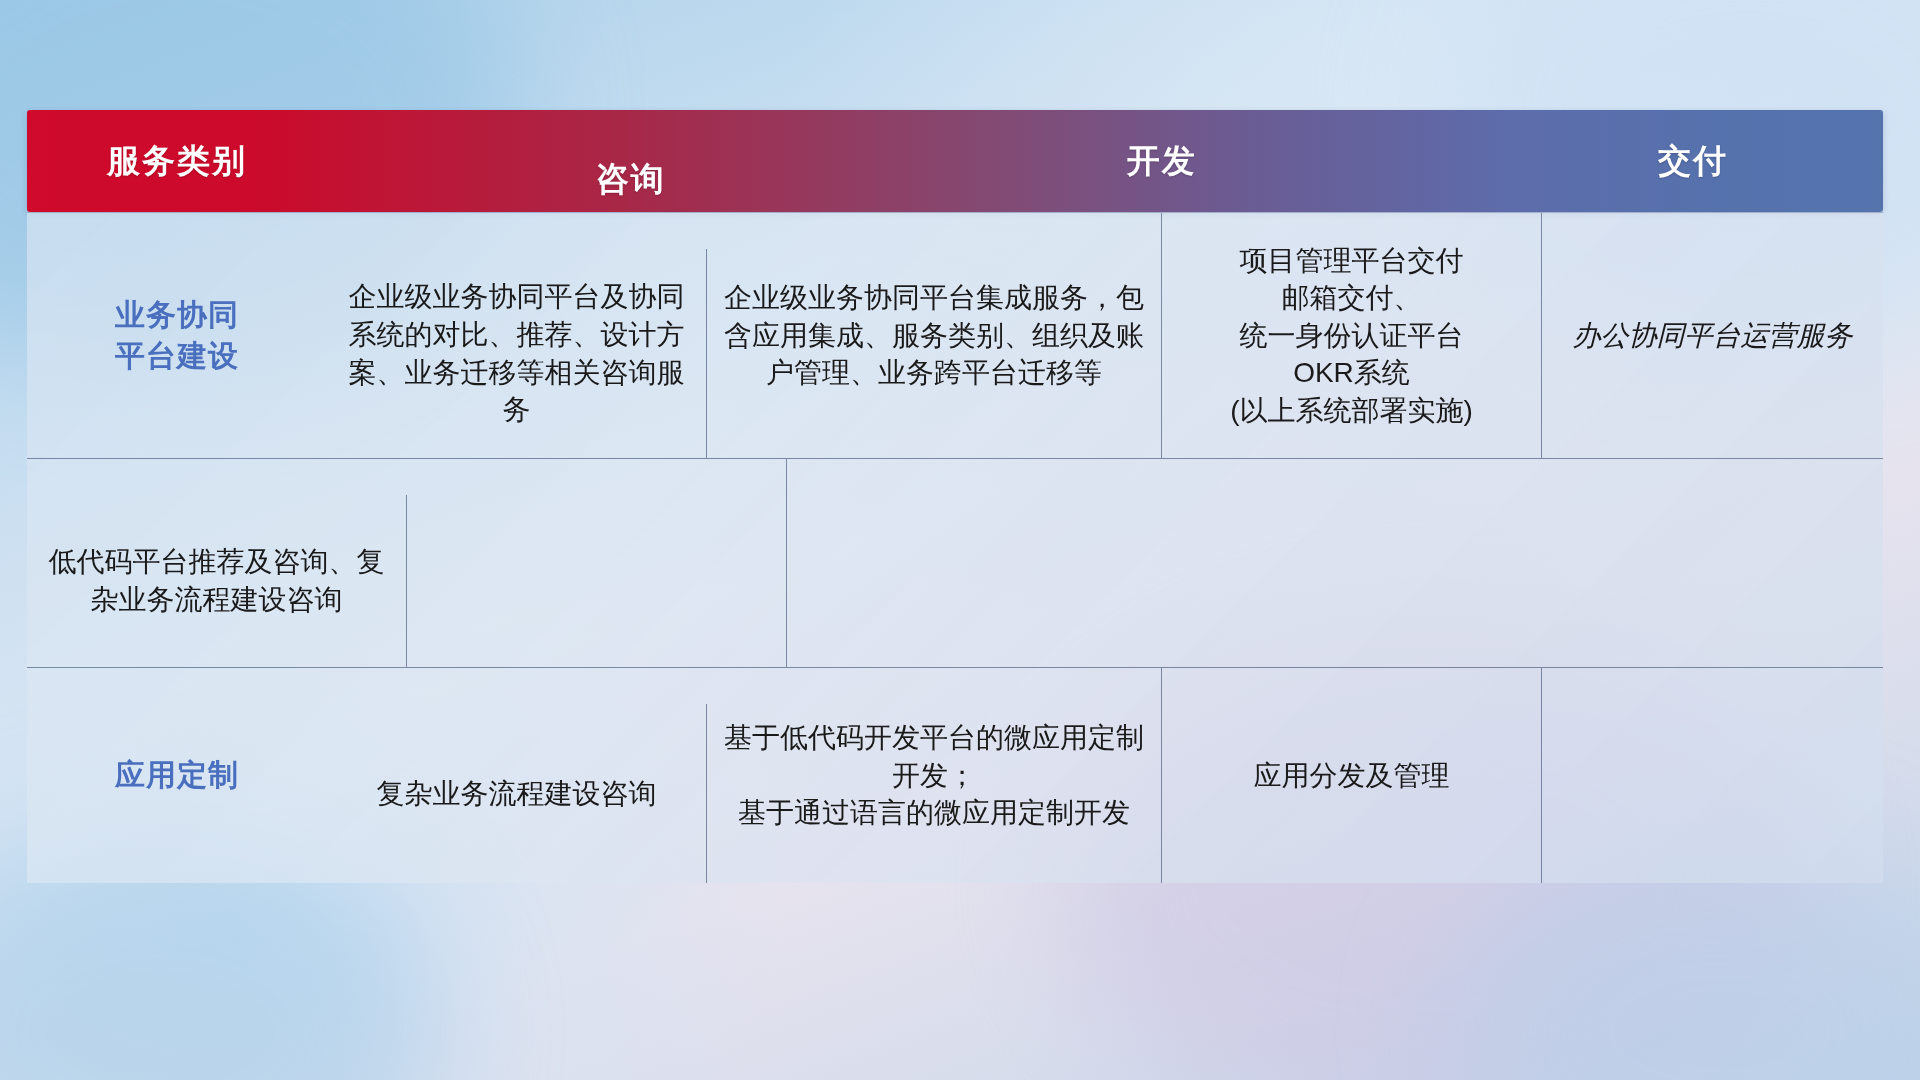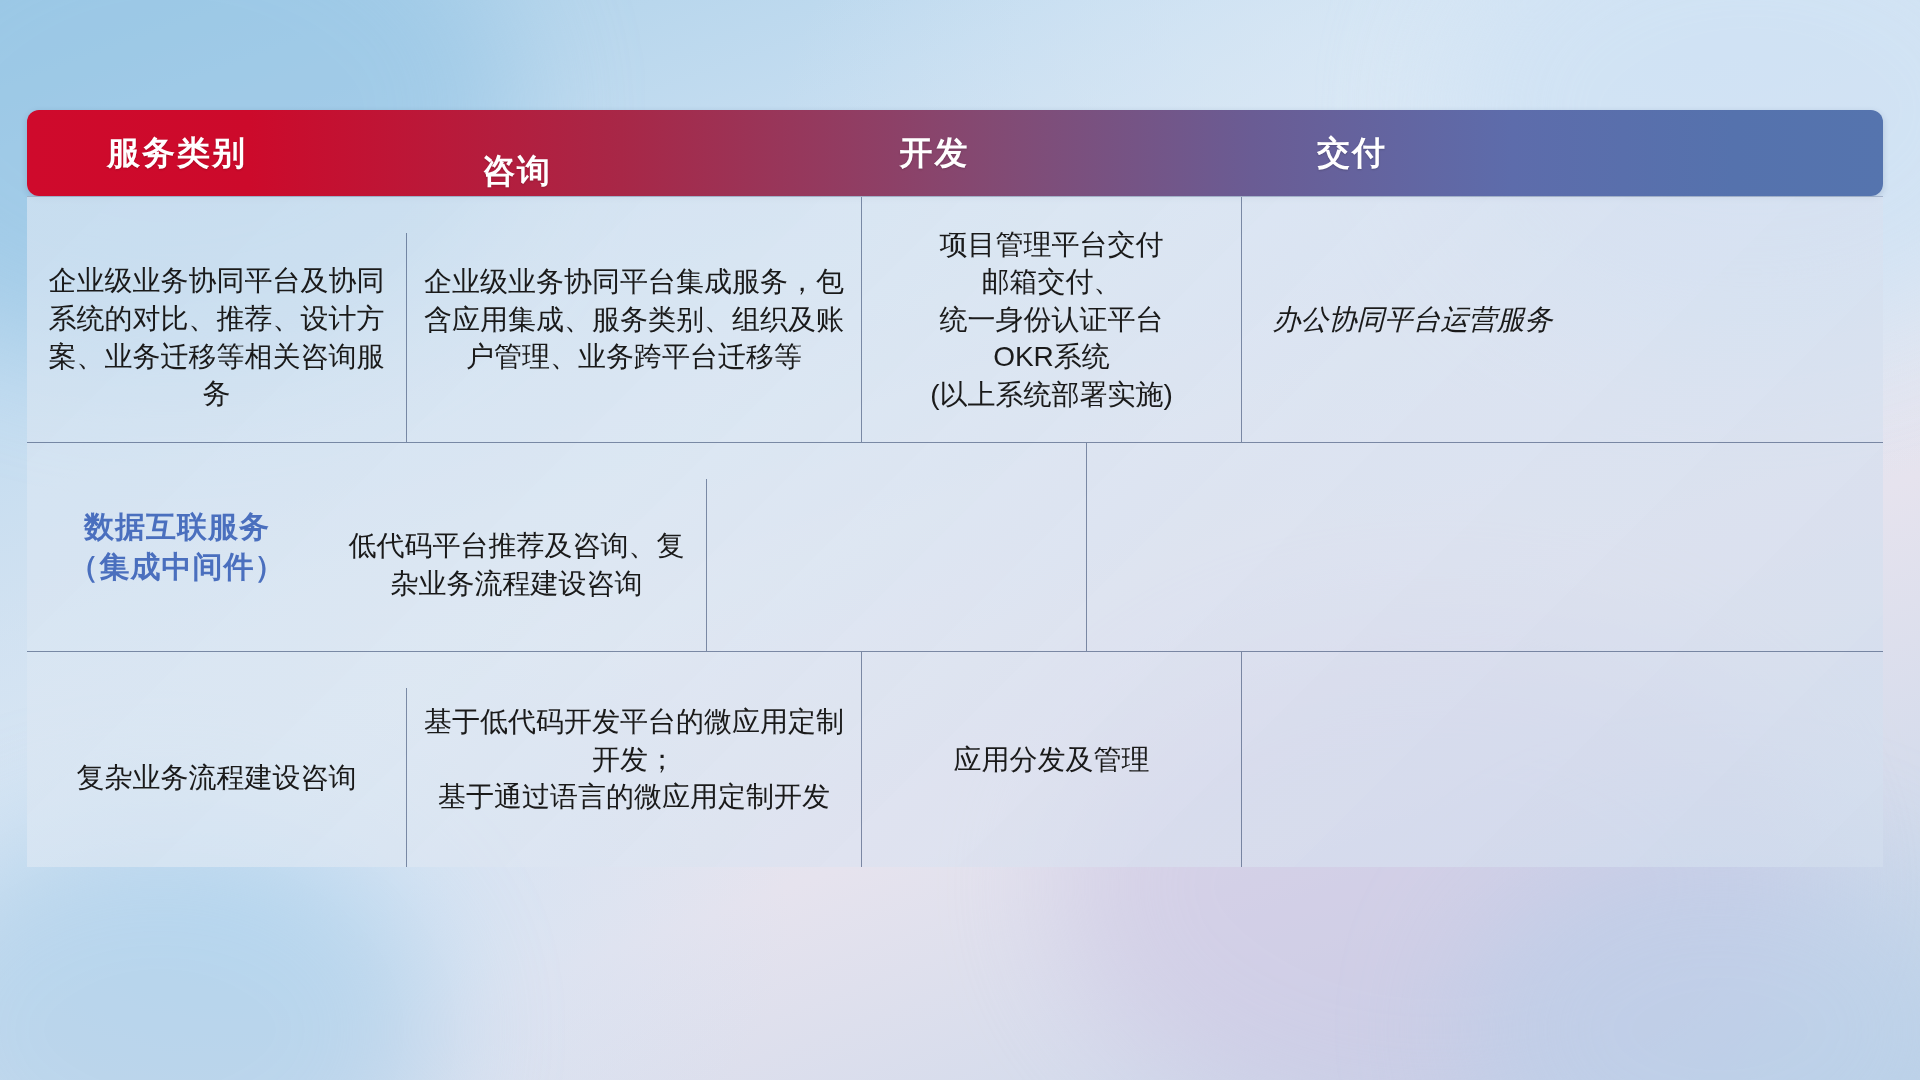--- a/index.html
+++ b/index.html
@@ -23,24 +23,25 @@
   .blob-c{width:760px;height:520px;left:55%;top:58%;background:#c9bfe0;opacity:.45;}
   .blob-d{width:560px;height:420px;left:-120px;bottom:-160px;background:#9ec8e6;opacity:.5;}
   .blob-e{width:520px;height:380px;right:-60px;bottom:-140px;background:#b9cfe9;opacity:.55;}
 
   
   .panel{
     position:absolute;left:27px;top:110px;width:1856px;
     background:transparent;
   }
   .header-row{
-    display:flex;height:86px;border-radius:12px;
+    display:flex;height:102px;border-radius:3px;
     background:linear-gradient(90deg,#cf0a2c 0%,#cc0a2b 12%,#a82747 32%,#834a73 52%,#6a5c94 66%,#5d6cab 80%,#5572ad 92%,#5574ae 100%);
     box-shadow:0 2px 6px rgba(40,60,110,.18);
     overflow:hidden;
+    justify-content:space-between;
   }
   .header-cell{
     display:flex;align-items:center;justify-content:center;
     color:#ffffff;font-size:33px;font-weight:bold;letter-spacing:2px;
     text-shadow:0 1px 2px rgba(0,0,0,.18);
   }
   .body-wrap{
     background:linear-gradient(135deg,rgba(214,228,242,.72) 0%,rgba(222,232,243,.7) 35%,rgba(219,226,240,.68) 60%,rgba(210,222,238,.7) 100%);
     border-top:1px solid rgba(60,80,120,.30);
   }
@@ -83,39 +84,40 @@
   <div class="header-row">
     <div class="header-cell w-cat">服务类别</div>
     <div class="header-cell w-con">咨询</div>
     <div class="header-cell w-dev">开发</div>
     <div class="header-cell w-del">交付</div>
   </div>
 
   <div class="body-wrap">
 
     <div class="row r1">
+      <div class="cell cat w-cat ml">业务协同
+平台建设</div>
       <div class="cell w-con ml">企业级业务协同平台及协同系统的对比、推荐、设计方案、业务迁移等相关咨询服务</div>
       <div class="cell w-dev ml">企业级业务协同平台集成服务，包含应用集成、服务类别、组织及账户管理、业务跨平台迁移等</div>
       <div class="cell w-del ml">项目管理平台交付
 邮箱交付、
 统一身份认证平台
 OKR系统
 (以上系统部署实施)</div>
       <div class="cell last w-ops ml">办公协同平台运营服务</div>
     </div>
 
     <div class="row r2">
-      <div class="cell cat w-cat ml">数据互联服务
-（集成中间件）</div>
       <div class="cell w-con ml">低代码平台推荐及咨询、复杂业务流程建设咨询</div>
       <div class="cell w-del ml"></div>
       <div class="cell last w-ops ml"></div>
     </div>
 
     <div class="row r3">
+      <div class="cell cat w-cat ml">应用定制</div>
       <div class="cell w-con ml">复杂业务流程建设咨询</div>
       <div class="cell w-dev ml">基于低代码开发平台的微应用定制开发；
 基于通过语言的微应用定制开发</div>
       <div class="cell w-del ml">应用分发及管理</div>
       <div class="cell last w-ops ml"></div>
     </div>
 
   </div>
 </div>
 

